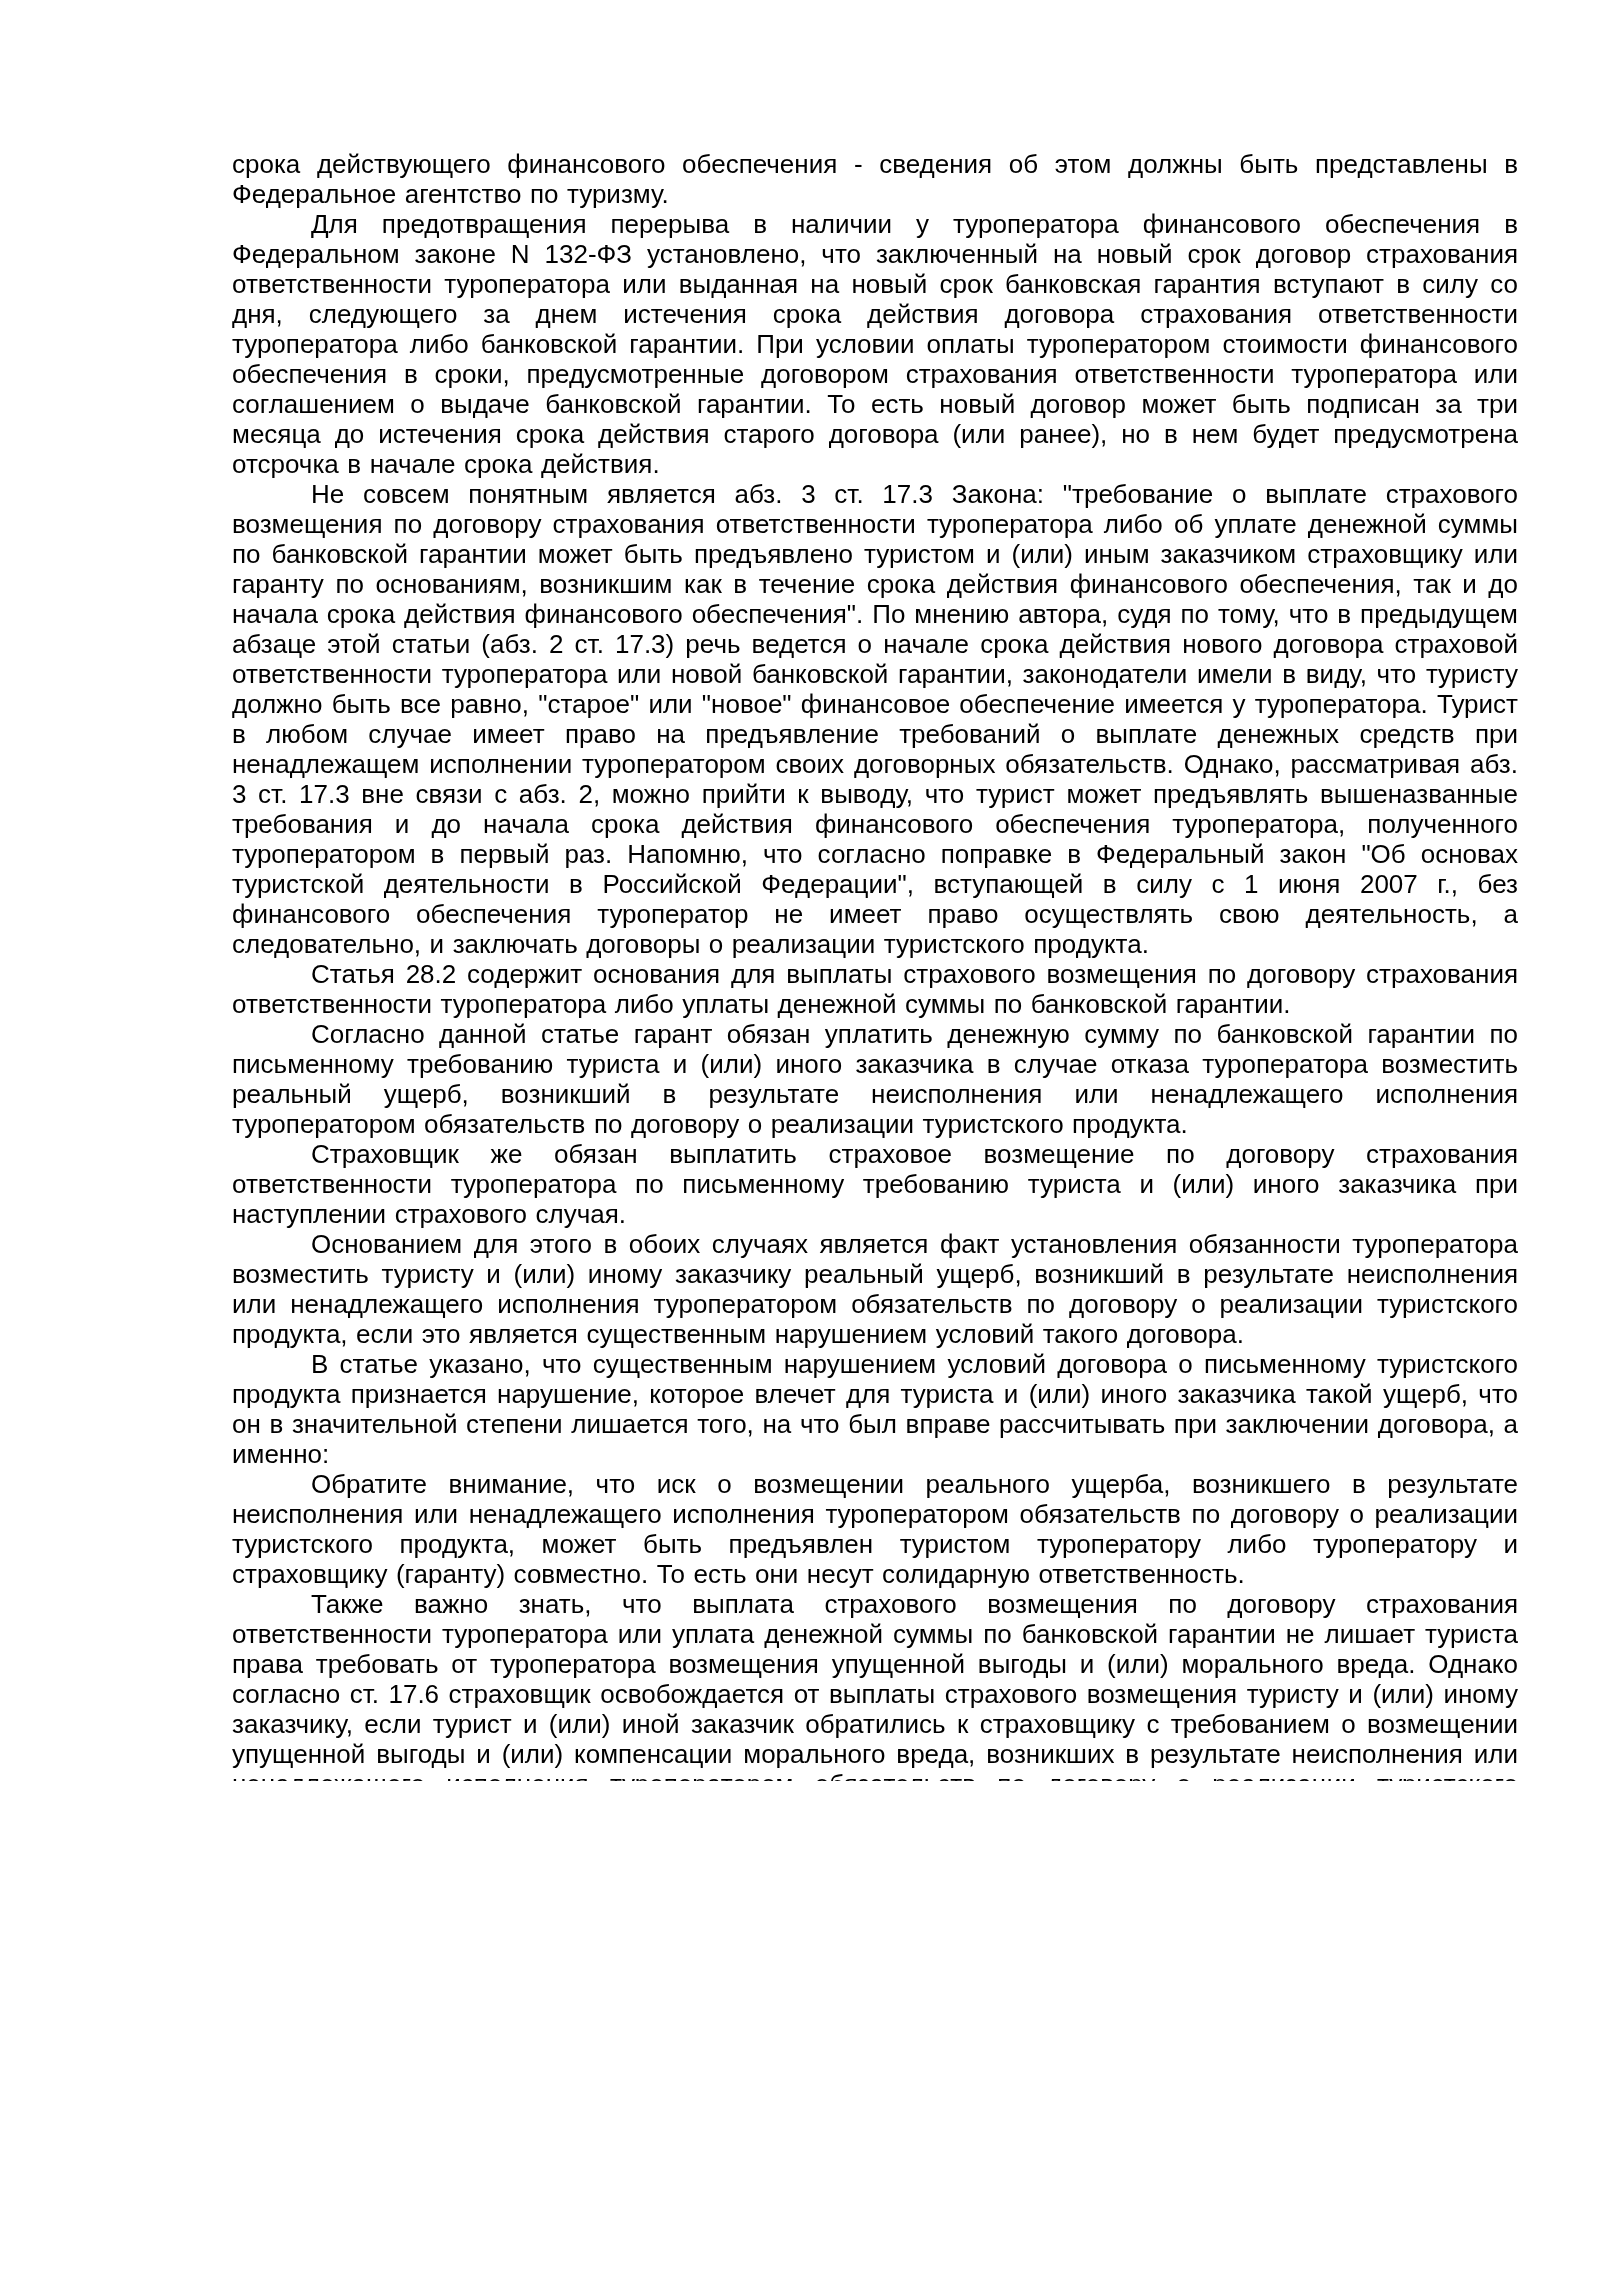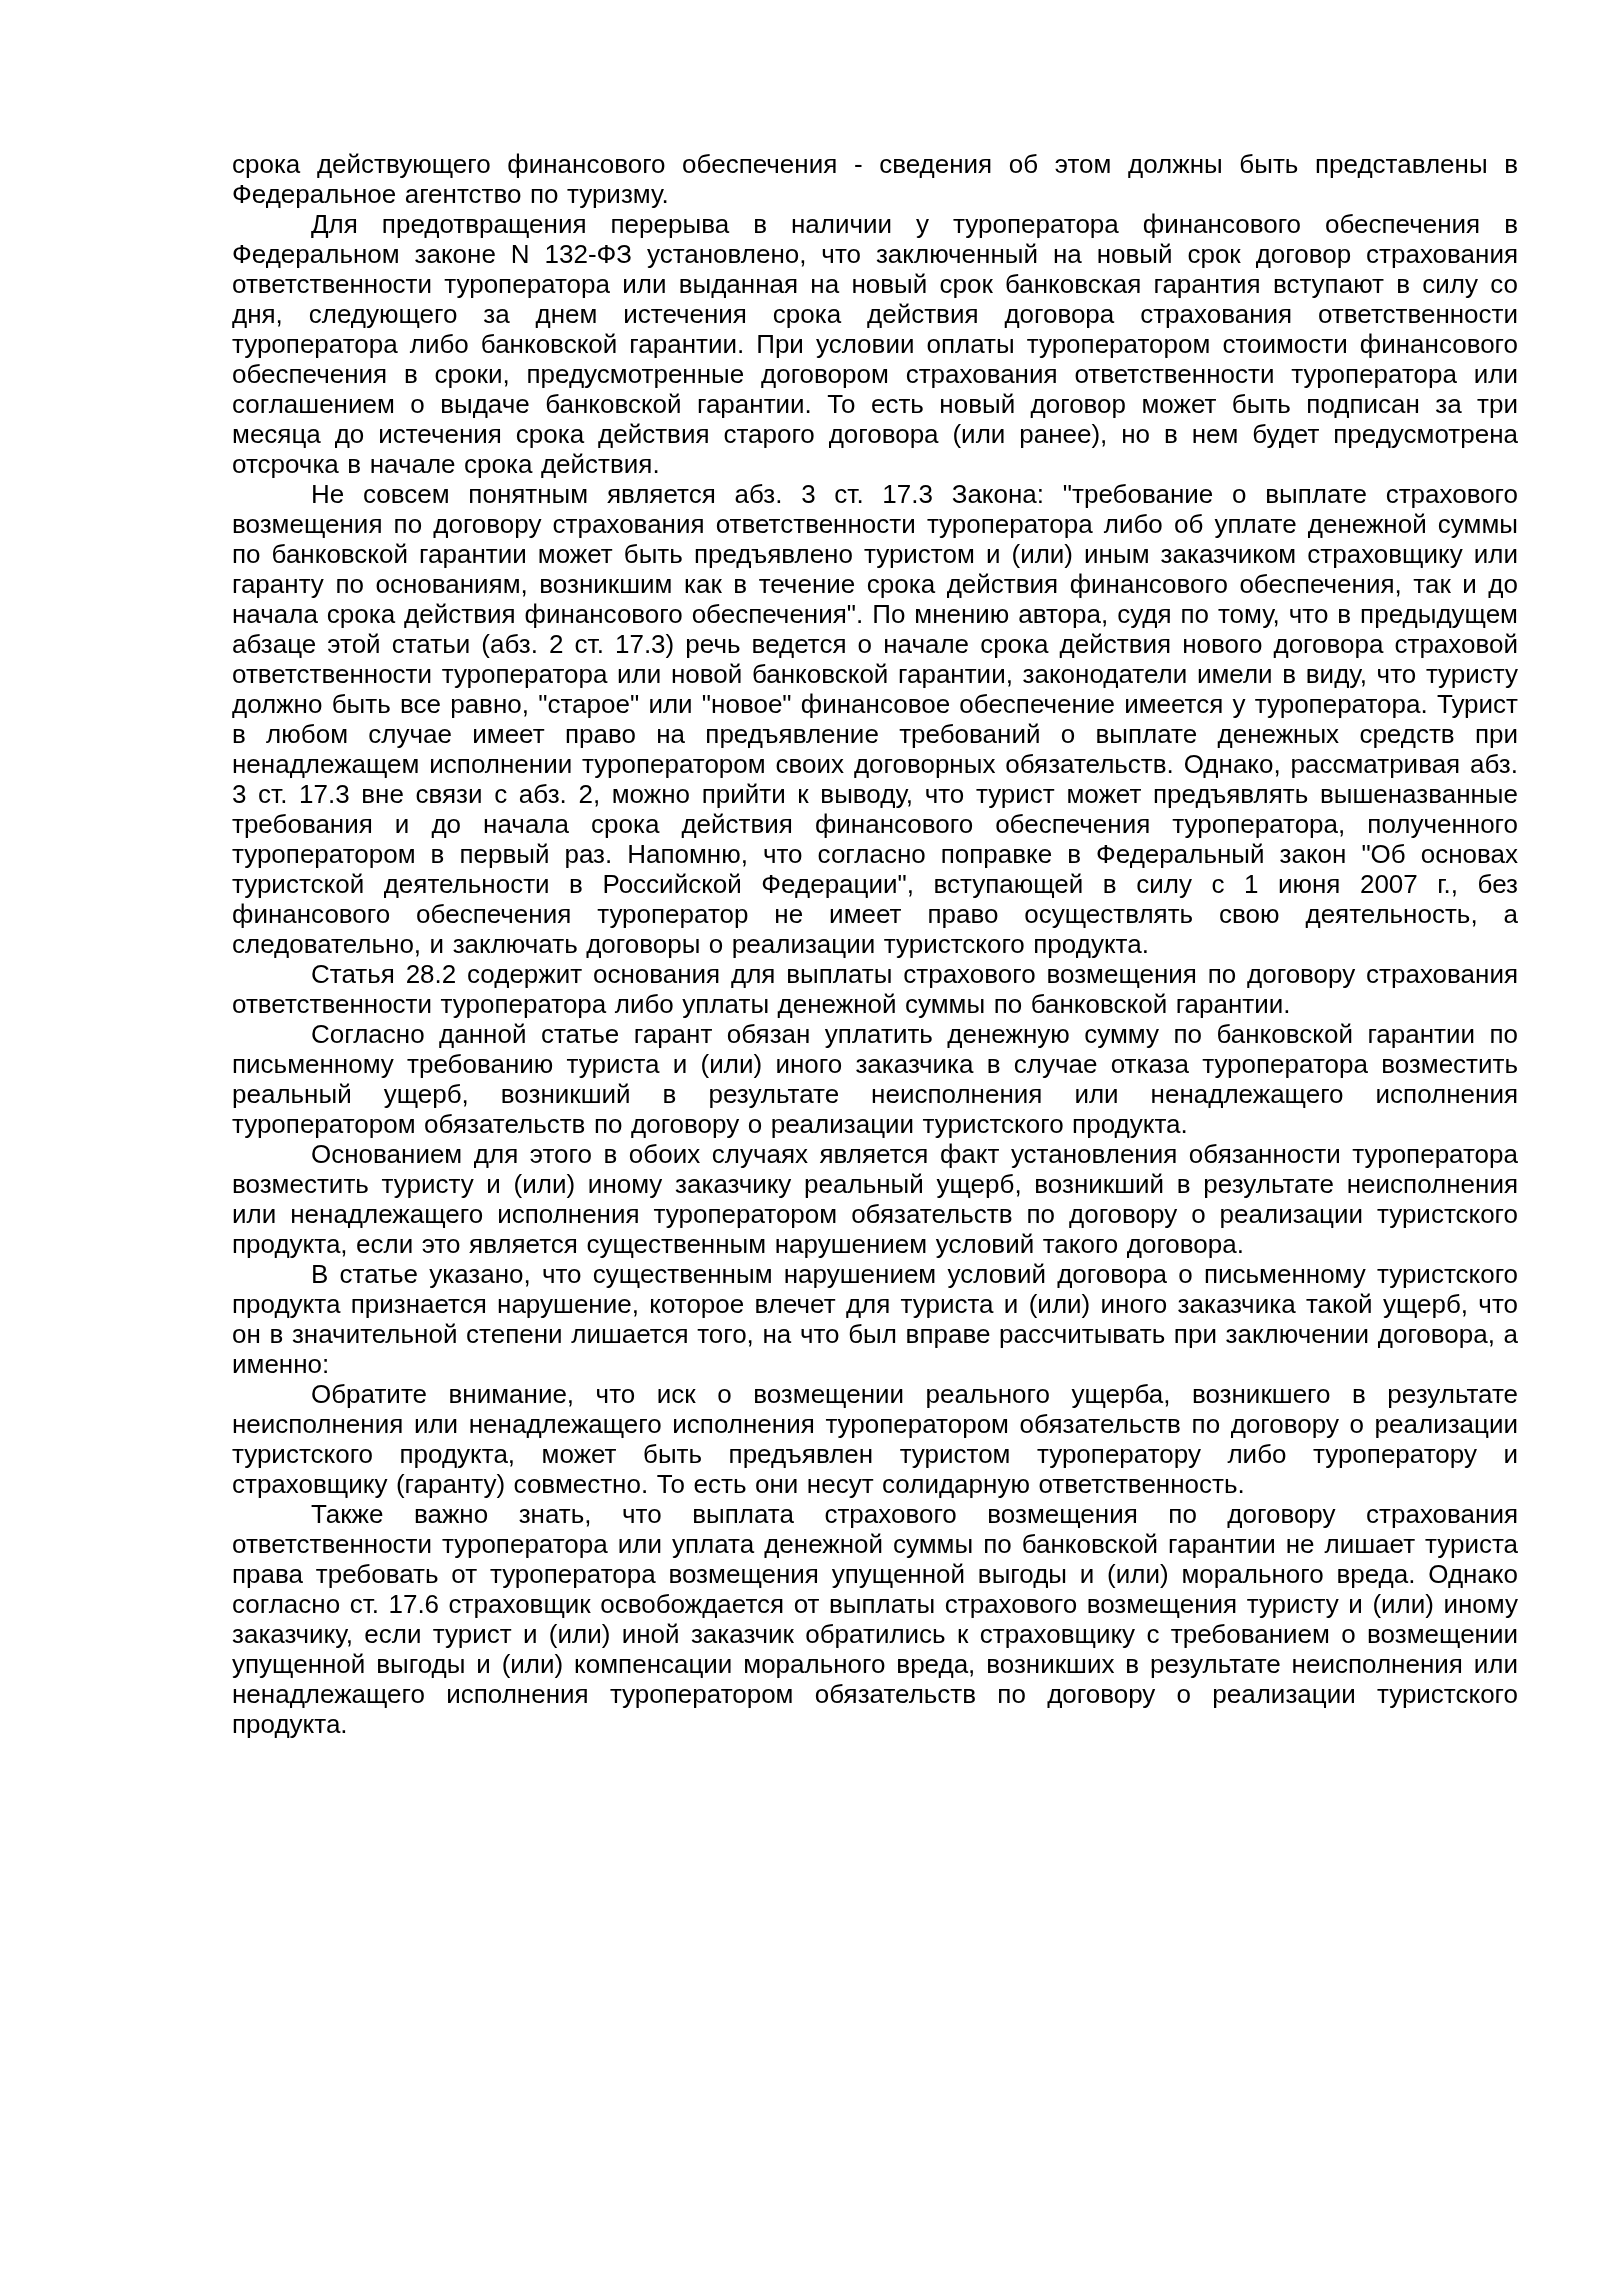--- a/index.html
+++ b/index.html
@@ -46,20 +46,21 @@
 </head>
 <body>
 
 <div class="page">
   <div class="content">
     <p class="para no-indent">срока действующего финансового обеспечения - сведения об этом должны быть представлены в Федеральное агентство по туризму.</p>
     <p class="para">Для предотвращения перерыва в наличии у туроператора финансового обеспечения в Федеральном законе N 132-ФЗ установлено, что заключенный на новый срок договор страхования ответственности туроператора или выданная на новый срок банковская гарантия вступают в силу со дня, следующего за днем истечения срока действия договора страхования ответственности туроператора либо банковской гарантии. При условии оплаты туроператором стоимости финансового обеспечения в сроки, предусмотренные договором страхования ответственности туроператора или соглашением о выдаче банковской гарантии. То есть новый договор может быть подписан за три месяца до истечения срока действия старого договора (или ранее), но в нем будет предусмотрена отсрочка в начале срока действия.</p>
     <p class="para">Не совсем понятным является абз. 3 ст. 17.3 Закона: "требование о выплате страхового возмещения по договору страхования ответственности туроператора либо об уплате денежной суммы по банковской гарантии может быть предъявлено туристом и (или) иным заказчиком страховщику или гаранту по основаниям, возникшим как в течение срока действия финансового обеспечения, так и до начала срока действия финансового обеспечения". По мнению автора, судя по тому, что в предыдущем абзаце этой статьи (абз. 2 ст. 17.3) речь ведется о начале срока действия нового договора страховой ответственности туроператора или новой банковской гарантии, законодатели имели в виду, что туристу должно быть все равно, "старое" или "новое" финансовое обеспечение имеется у туроператора. Турист в любом случае имеет право на предъявление требований о выплате денежных средств при ненадлежащем исполнении туроператором своих договорных обязательств. Однако, рассматривая абз. 3 ст. 17.3 вне связи с абз. 2, можно прийти к выводу, что турист может предъявлять вышеназванные требования и до начала срока действия финансового обеспечения туроператора, полученного туроператором в первый раз. Напомню, что согласно поправке в Федеральный закон "Об основах туристской деятельности в Российской Федерации", вступающей в силу с 1 июня 2007 г., без финансового обеспечения туроператор не имеет право осуществлять свою деятельность, а следовательно, и заключать договоры о реализации туристского продукта.</p>
     <p class="para">Статья 28.2 содержит основания для выплаты страхового возмещения по договору страхования ответственности туроператора либо уплаты денежной суммы по банковской гарантии.</p>
     <p class="para">Согласно данной статье гарант обязан уплатить денежную сумму по банковской гарантии по письменному требованию туриста и (или) иного заказчика в случае отказа туроператора возместить реальный ущерб, возникший в результате неисполнения или ненадлежащего исполнения туроператором обязательств по договору о реализации туристского продукта.</p>
+    <p class="para">Страховщик же обязан выплатить страховое возмещение по договору страхования ответственности туроператора по письменному требованию туриста и (или) иного заказчика при наступлении страхового случая.</p>
     <p class="para">Основанием для этого в обоих случаях является факт установления обязанности туроператора возместить туристу и (или) иному заказчику реальный ущерб, возникший в результате неисполнения или ненадлежащего исполнения туроператором обязательств по договору о реализации туристского продукта, если это является существенным нарушением условий такого договора.</p>
     <p class="para">В статье указано, что существенным нарушением условий договора о письменному туристского продукта признается нарушение, которое влечет для туриста и (или) иного заказчика такой ущерб, что он в значительной степени лишается того, на что был вправе рассчитывать при заключении договора, а именно:</p>
     <p class="para">Обратите внимание, что иск о возмещении реального ущерба, возникшего в результате неисполнения или ненадлежащего исполнения туроператором обязательств по договору о реализации туристского продукта, может быть предъявлен туристом туроператору либо туроператору и страховщику (гаранту) совместно. То есть они несут солидарную ответственность.</p>
     <p class="para">Также важно знать, что выплата страхового возмещения по договору страхования ответственности туроператора или уплата денежной суммы по банковской гарантии не лишает туриста права требовать от туроператора возмещения упущенной выгоды и (или) морального вреда. Однако согласно ст. 17.6 страховщик освобождается от выплаты страхового возмещения туристу и (или) иному заказчику, если турист и (или) иной заказчик обратились к страховщику с требованием о возмещении упущенной выгоды и (или) компенсации морального вреда, возникших в результате неисполнения или ненадлежащего исполнения туроператором обязательств по договору о реализации туристского продукта.</p>
   </div>
   <div class="page-number">13</div>
 </div>
 
 
 </body></html>

